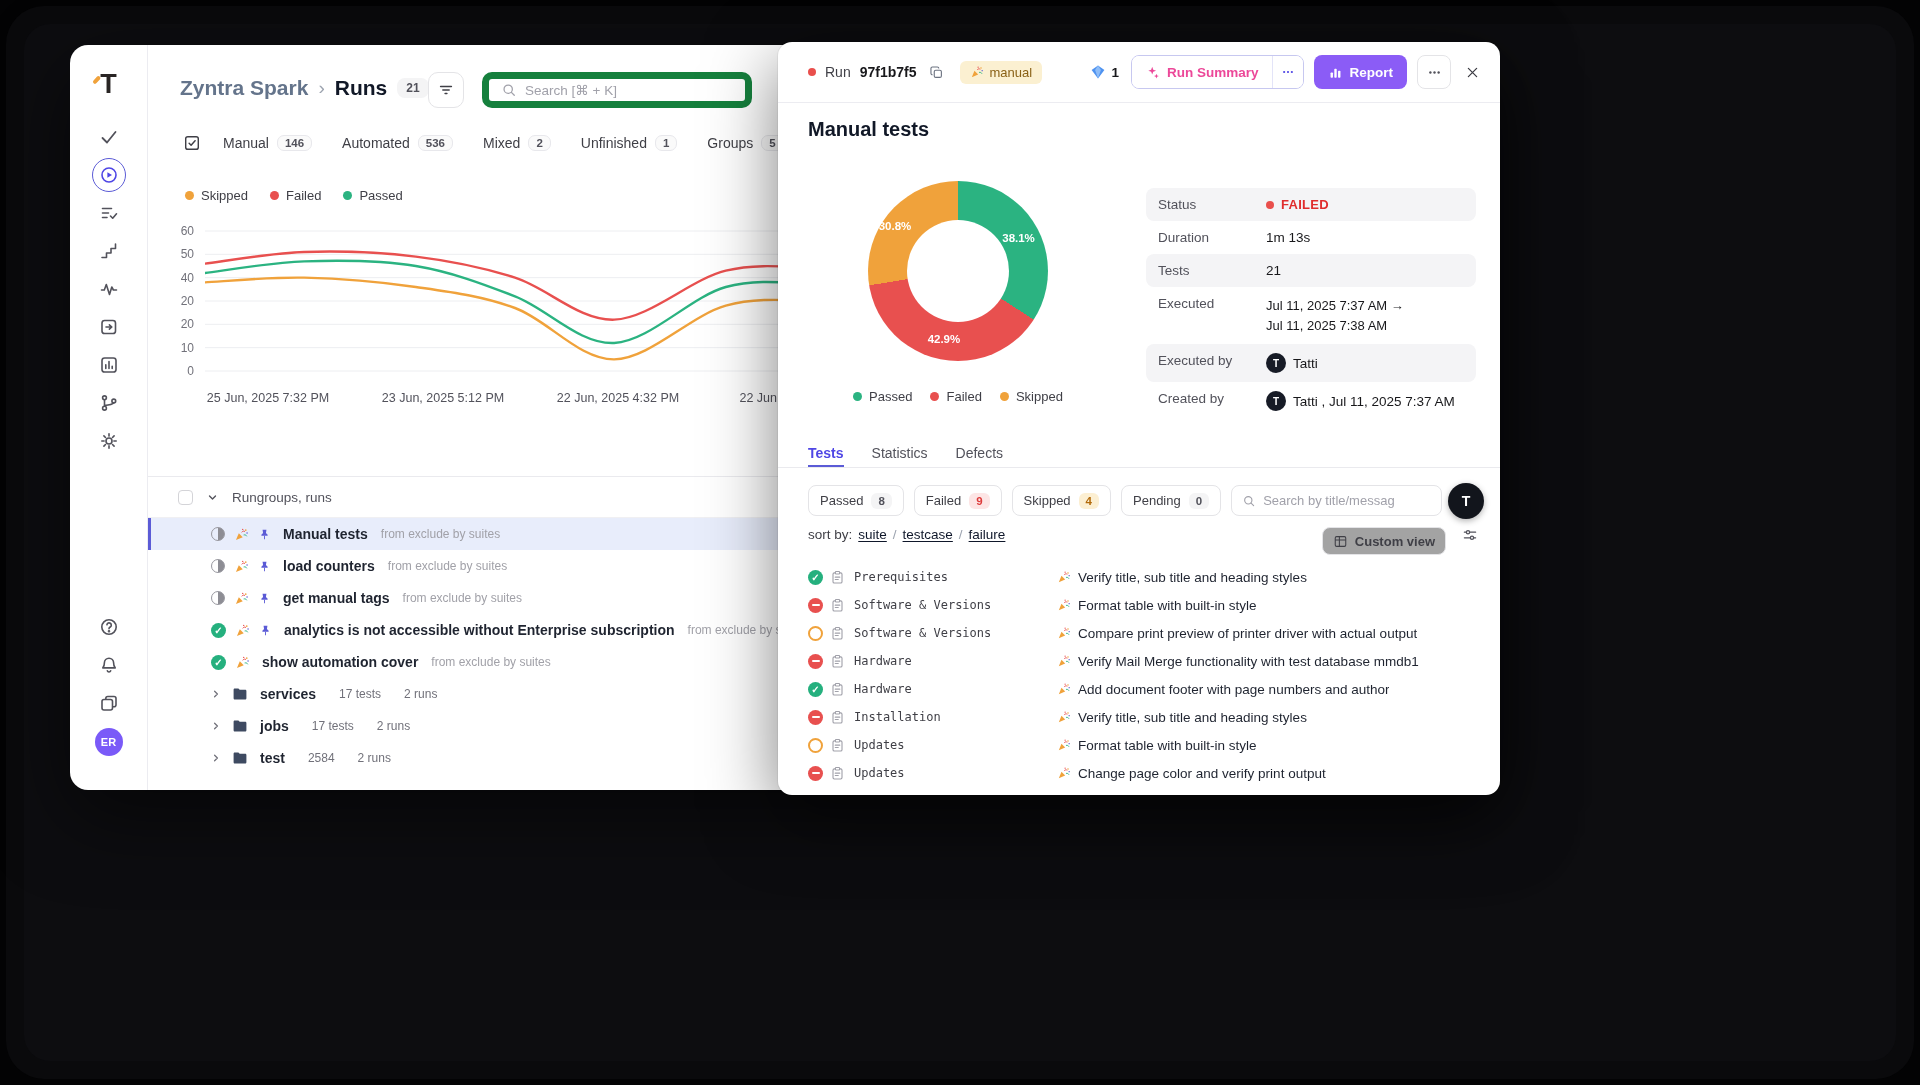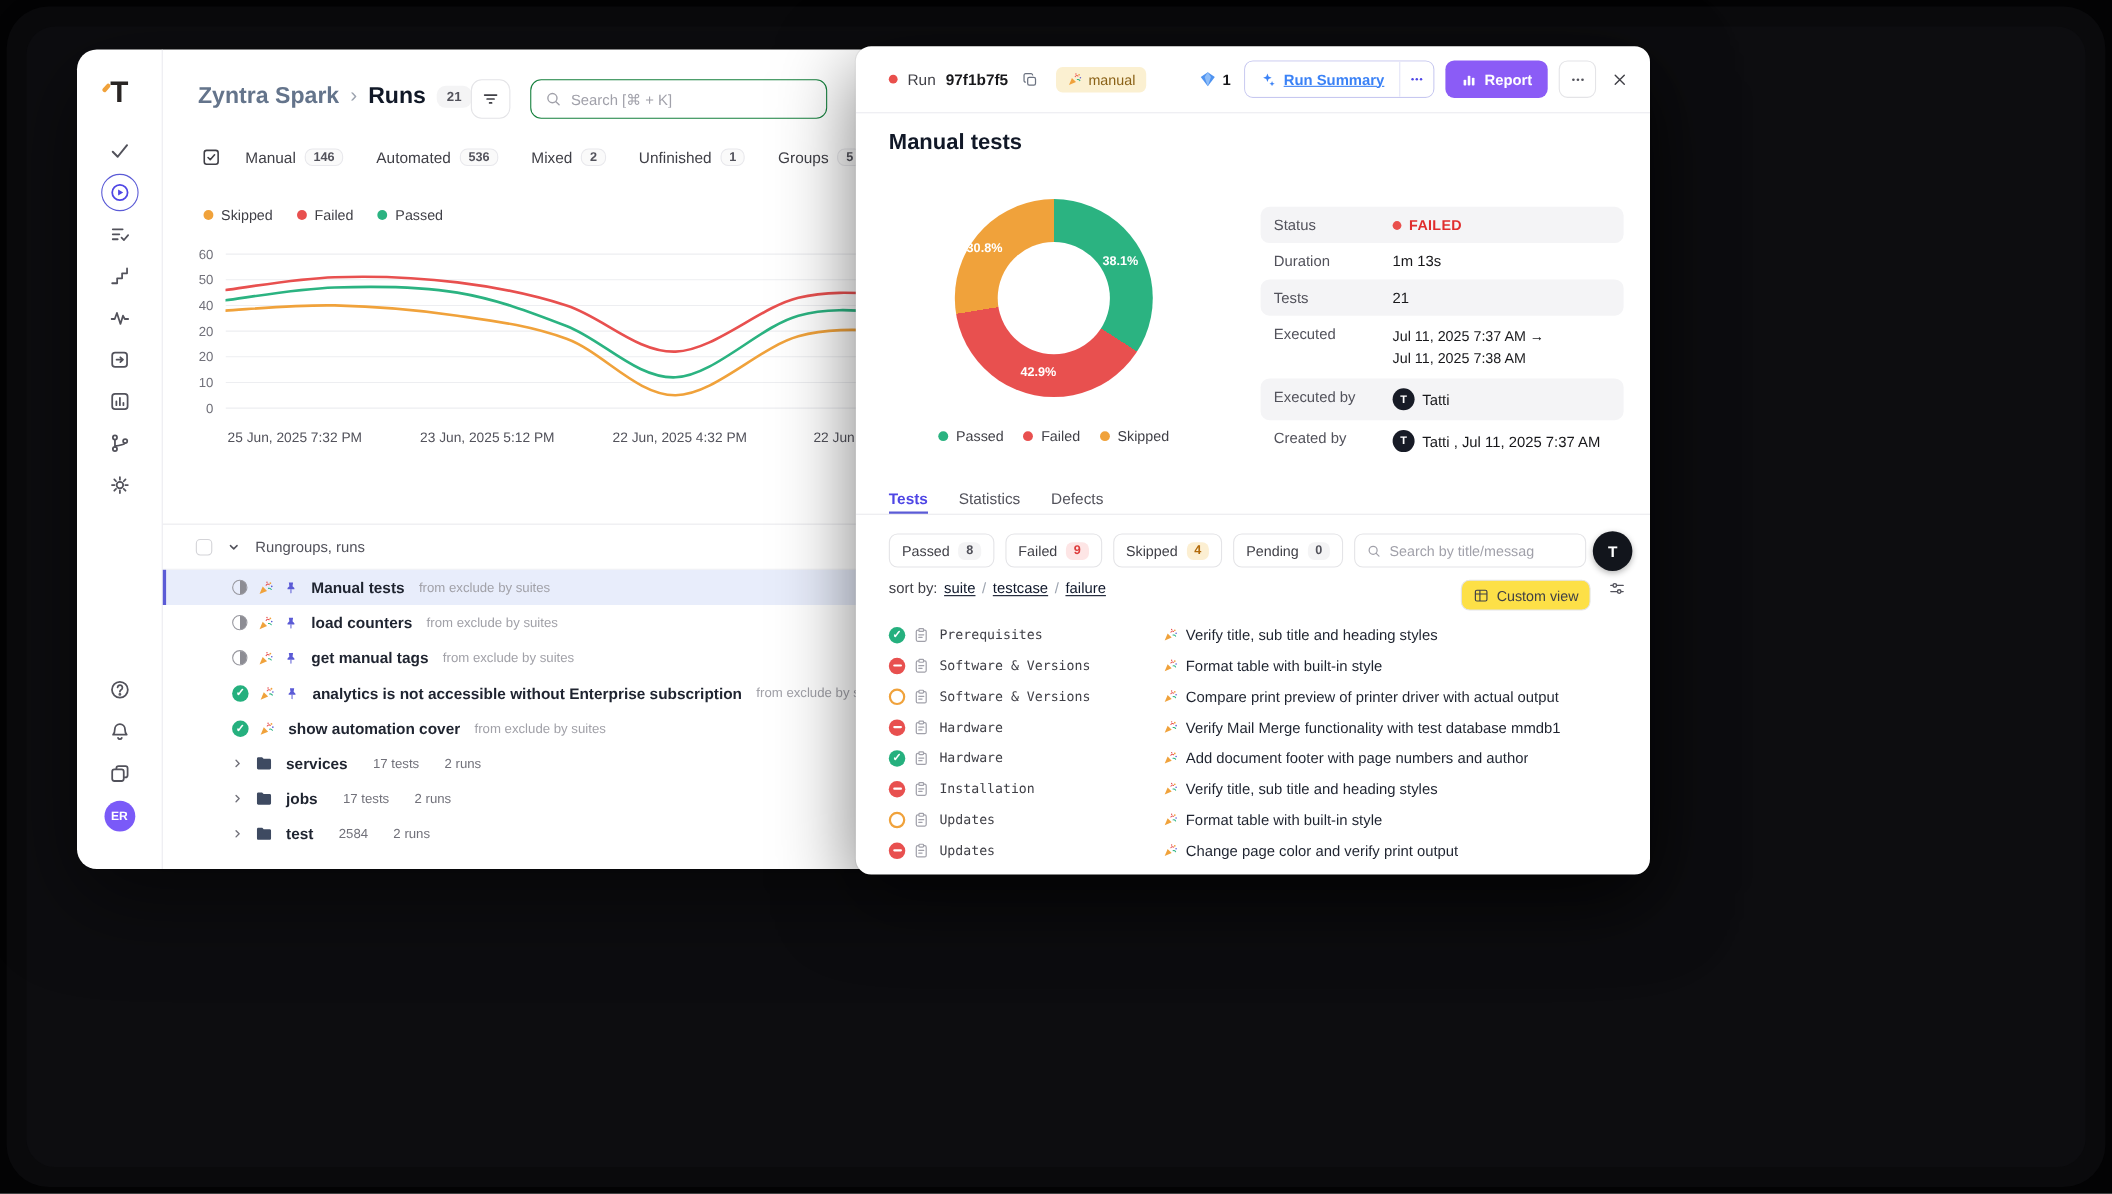--- a/index.html
+++ b/index.html
@@ -35,21 +35,21 @@
   
   .main { position:absolute; left:78px; top:0; right:0; bottom:0; }
   .crumbs { position:absolute; left:32px; top:31px; display:flex; align-items:center; gap:10px; }
   .crumb-app { font-size:21px; font-weight:600; color:#64748b; }
   .crumb-sep { font-size:19px; color:#9ca3af; }
   .crumb-page { font-size:21px; font-weight:700; color:#111827; }
   .count-badge { background:#f4f4f5; border-radius:8px; padding:3px 9px; font-size:12px; font-weight:600; color:#52525b; }
   .filter-btn { position:absolute; left:280px; top:27px; width:36px; height:36px; background:#fff;
     border:1px solid #e4e4e7; border-radius:10px; display:flex; align-items:center; justify-content:center; color:#3f3f46; }
   .search-box { position:absolute; left:334px; top:27px; width:270px; height:36px; background:#fff;
-    border:1px solid #15803d; border-radius:10px; display:flex; align-items:center; gap:8px; padding:0 12px; color:#a1a1aa; }
+    border:7px solid #15803d; border-radius:10px; display:flex; align-items:center; gap:8px; padding:0 12px; color:#a1a1aa; }
   .search-box input { border:none; outline:none; background:transparent; flex:1; font-size:13.5px; color:#3f3f46; min-width:0; }
   input::placeholder { color:#a1a1aa; }
 
   .tabs-row { position:absolute; left:35px; top:88px; height:20px; display:flex; align-items:center; gap:30px; }
   .tr-icon { color:#3f3f46; margin-right:-8px; }
   .tab-item { display:flex; align-items:center; gap:8px; font-size:14px; font-weight:500; color:#3f3f46; background:none; border:none; }
   .tab-count { border:1px solid #e8e8ec; background:#fafafa; border-radius:7px; padding:1px 7px;
     font-size:11.5px; font-weight:600; color:#52525b; }
 
   .legend-row { position:absolute; left:37px; top:143px; display:flex; gap:22px; align-items:center; }
@@ -96,21 +96,21 @@
   .run-dot { width:8px; height:8px; border-radius:50%; background:#e94f4c; flex:none; }
   .run-label { font-size:14px; color:#3f3f46; }
   .run-id { font-size:14px; font-weight:700; color:#18181b; }
   .icon-btn { background:none; border:none; color:#6b7280; display:flex; padding:3px; }
   .chip-manual { display:flex; align-items:center; gap:6px; background:#fbf0d1; border-radius:6px;
     padding:4px 10px; font-size:13px; font-weight:500; color:#8a6116; margin-left:4px; }
   .d-head-right { margin-left:auto; display:flex; align-items:center; gap:10px; }
   .gem-wrap { display:flex; align-items:center; gap:5px; font-size:13.5px; font-weight:700; color:#18181b; margin-right:2px; }
   .split-btn { display:flex; align-items:stretch; height:34px; border:1px solid #c7c8f0; border-radius:8px; overflow:hidden; background:#fff; }
   .split-main { display:flex; align-items:center; gap:7px; padding:0 13px; border:none; background:#fff;
-    color:#3b82f6; font-size:13.5px; font-weight:600;text-decoration:underline; }
+    color:#ec4899; font-size:13.5px; font-weight:600; }
   .split-more { display:flex; align-items:center; padding:0 8px; border:none; border-left:1px solid #e3e4f8; background:#fff; color:#4f46e5; }
   .report-btn { height:34px; display:flex; align-items:center; gap:7px; padding:0 14px; border:none;
     background:#8b5cf6; color:#fff; border-radius:8px; font-size:13.5px; font-weight:600; }
   .more-btn { width:34px; height:34px; border:1px solid #e4e4e7; border-radius:8px; background:#fff;
     color:#52525b; display:flex; align-items:center; justify-content:center; }
   .close-btn { background:none; border:none; color:#3f3f46; margin-left:4px; display:flex; }
 
   .d-title { position:absolute; left:30px; top:76px; font-size:20px; font-weight:700; color:#111827; }
 
   .donut { position:absolute; left:90px; top:139px; width:180px; height:180px; border-radius:50%; }
@@ -146,22 +146,22 @@
     align-items:center; gap:7px; padding:0 10px; color:#a1a1aa; }
   .fsearch input { border:none; outline:none; font-size:13px; flex:1; min-width:0; color:#3f3f46; }
   .t-float { position:absolute; right:16px; top:441px; width:36px; height:36px; border-radius:50%;
     background:#12151c; color:#fff; font-weight:700; font-size:14px; display:flex; align-items:center;
     justify-content:center; border:none; box-shadow:0 2px 6px rgba(0,0,0,.3); }
 
   .sort-row { position:absolute; left:30px; right:22px; top:485px; height:28px; display:flex; align-items:flex-start;
     gap:6px; font-size:13.5px; color:#3f3f46; }
   .sort-link { color:#0f172a; text-decoration:underline; text-underline-offset:2px; }
   .sort-sep { color:#9ca3af; }
-  .cv-btn { margin-left:auto; height:28px; border:1px solid #e4e4e7; border-radius:8px; background:#fde047;
-    display:flex; align-items:center; gap:7px; padding:0 10px; font-size:13px; font-weight:400; color:#3f3f46; }
+  .cv-btn { margin-left:auto; height:28px; border:1px solid #e4e4e7; border-radius:8px; background:#a3a3a3;
+    display:flex; align-items:center; gap:7px; padding:0 10px; font-size:13px; font-weight:700; color:#3f3f46; }
   .sliders-btn { border:none; background:none; color:#52525b; margin-left:10px; display:flex; }
 
   .tests { position:absolute; left:30px; right:8px; top:521px; }
   .t-row { height:28px; display:flex; align-items:center; gap:7px; }
   .clip-ico { color:#a1a1aa; }
   .t-suite { font-family:"DejaVu Sans Mono", monospace; font-size:12px; color:#3f3f46; width:196px;
     flex:none; margin-left:2px; white-space:nowrap; overflow:hidden; }
   .t-title { font-size:13.5px; color:#1f2430; white-space:nowrap; overflow:hidden; }
 </style>
 </head>

